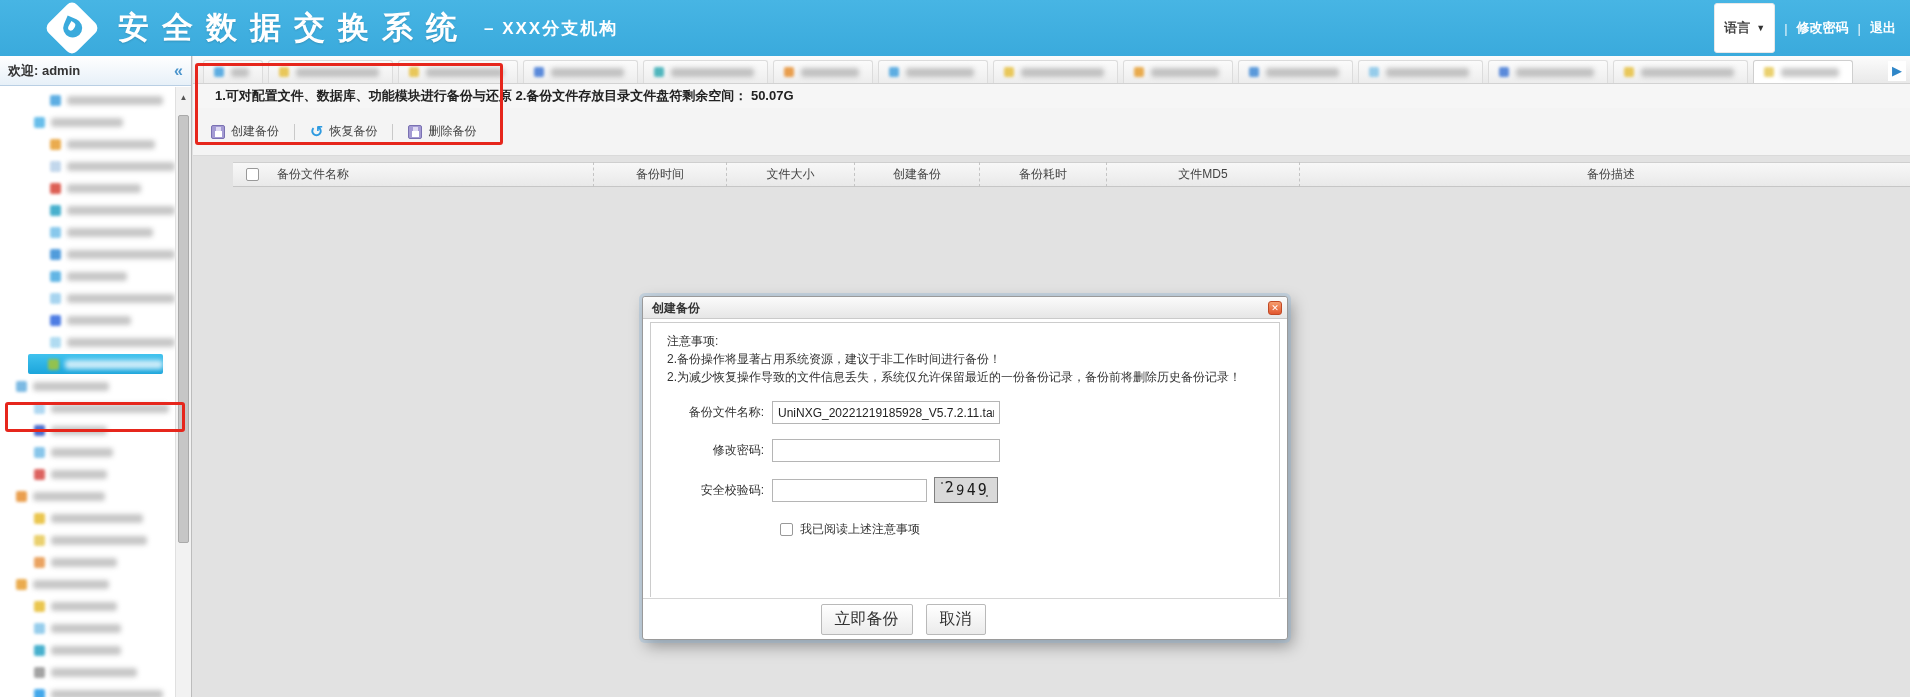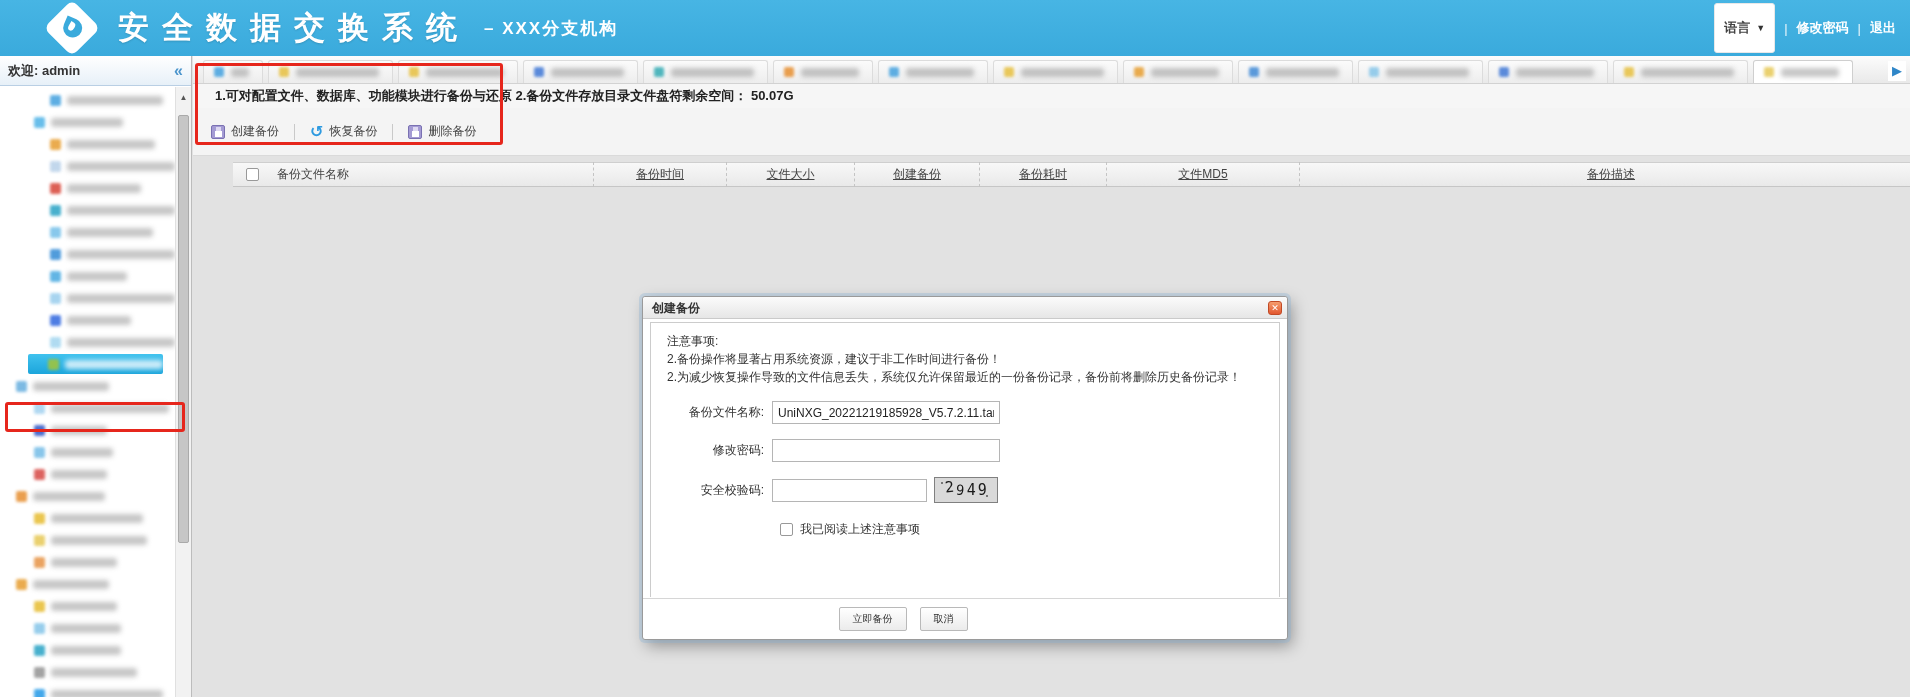--- a/index.html
+++ b/index.html
@@ -68,21 +68,21 @@
   .floppy-icon::after { content:""; position:absolute; left:4px; top:1px; width:5px; height:4px; background:#ded9f2; }
   .restore-icon { color:#2e9ae0; font-size:16px; font-weight:bold; line-height:14px; }
   .tool-sep { width:1px; height:16px; background:#c9c9c9; }
   .toolbar-annotation { position:absolute; left:2px; top:-45px; width:308px; height:82px;
     border:3px solid #e6261c; border-radius:3px; pointer-events:none; z-index:5; }
 
   .table-head { position:absolute; left:0; top:106px; right:0; height:25px;
     background:linear-gradient(#f8f8f8,#e9e9e9); border-top:1px solid #cfcfcf; border-bottom:1px solid #c6c6c6;
     display:flex; align-items:center;margin-left:40px; }
   .th { height:25px; line-height:24px; font-size:12px; color:#444; overflow:hidden; white-space:nowrap; }
-  .th.sep { border-left:1px dashed #c4c4c4;text-decoration:underline; }
+  .th.sep { border-left:1px dashed #c4c4c4; }
   .checkbox { width:13px; height:13px; background:#fff; border:1px solid #999; border-radius:2px; display:inline-block; cursor:pointer; }
   .th-check { display:flex; align-items:center; justify-content:center; }
 
   
   .dialog { position:absolute; left:642px; top:296px; width:646px; height:344px; background:#fff;
     border:1px solid #9a9a9a; border-radius:3px; z-index:20;
     box-shadow:0 0 0 3px rgba(140,180,215,.35), 4px 6px 16px rgba(0,0,0,.35); }
   .dlg-title { height:22px; background:linear-gradient(#fbfbfb,#e6e6e6); border-bottom:1px solid #cacaca;
     border-radius:3px 3px 0 0; line-height:22px; padding-left:9px; font-weight:bold; color:#333; font-size:12px; }
   .dlg-close { position:absolute; right:5px; top:4px; width:14px; height:14px;
@@ -104,21 +104,21 @@
   .captcha-box span:nth-child(1){ transform:translateY(2px) rotate(-5deg); }
   .captcha-box span:nth-child(2){ transform:translateY(4px) rotate(6deg); font-size:13px; }
   .captcha-box span:nth-child(3){ transform:translateY(-3px) rotate(-6deg); }
   .captcha-box span:nth-child(4){ transform:translateY(0) rotate(5deg); font-size:14px; }
   .captcha-dot { position:absolute; width:2px; height:2px; background:#555; border-radius:50%; }
   .chk-row { display:flex; align-items:center; gap:7px; margin:18px 0 0 113px; }
   .dlg-footer { position:absolute; left:0; right:0; bottom:0; height:41px; border-top:1px solid #d6d6d6;
     display:flex; align-items:center; justify-content:center; gap:13px; }
   .dlg-footer-inner { display:flex; gap:13px; transform:translateX(-62px); }
   .btn { min-width:48px; padding:4px 13px; background:linear-gradient(#ffffff,#ebebeb);
-    border:1px solid #b9b9b9; border-radius:2px; font-size:10px; color:#333; cursor:pointer;
+    border:1px solid #b9b9b9; border-radius:2px; font-size:16px; color:#333; cursor:pointer;
     font-family:"Liberation Sans","DejaVu Sans",sans-serif; }
 </style>
 </head>
 <body>
 
 <div class="app-header">
   <div class="logo">
       <div class="logo-drop"></div>
     </div>
   <div class="app-title">安全数据交换系统</div>

